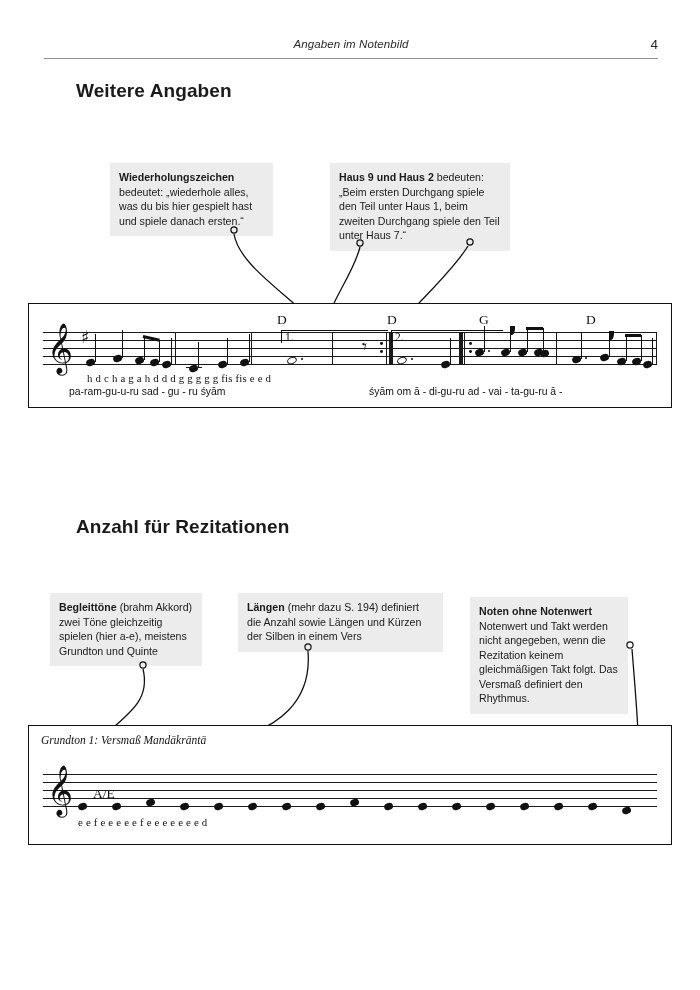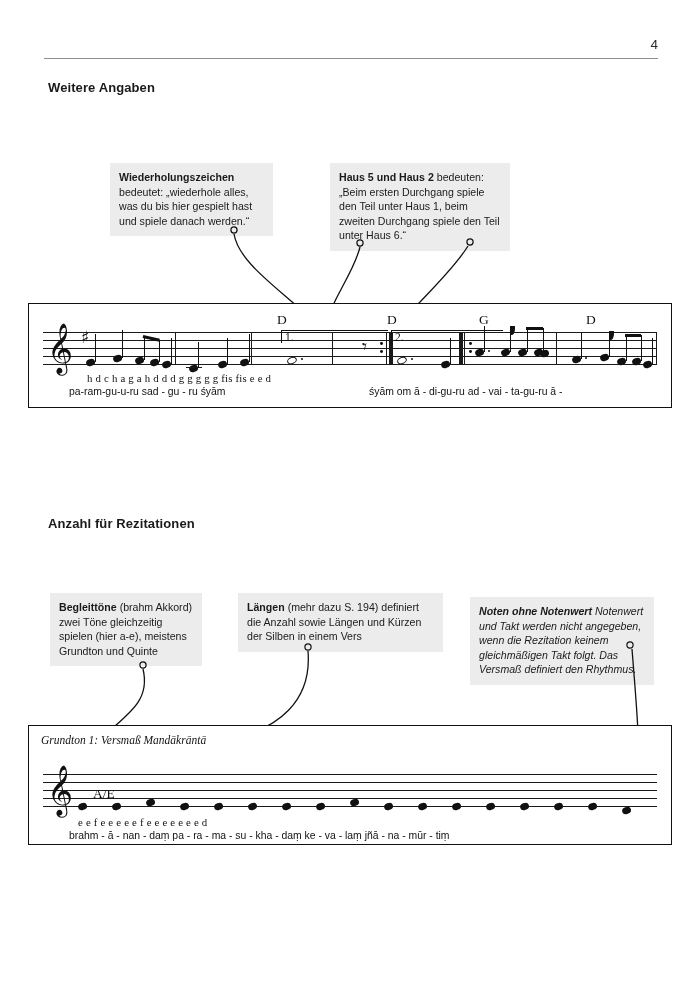--- a/index.html
+++ b/index.html
@@ -39,25 +39,26 @@
   .header-rule {
     position: absolute;
     left: 0; right: 0; top: 20px;
     height: 1px;
     background: #8f8f8f;
   }
 
   
   .section-heading {
     position: absolute;
-    font-size: 13px;
+    font-size: 19px;
     font-weight: bold;
     color: #1a1a1a;
     letter-spacing: .1px;
     white-space: nowrap;
+    margin-left: 28px;
   }
   #heading-1 { left: 48px; top: 80px; }
   #heading-2 { left: 48px; top: 516px; }
 
   
   .callout {
     position: absolute;
     background: #ececec;
     padding: 7px 9px 8px 9px;
     font-size: 10.6px;
@@ -67,21 +68,21 @@
   .callout .c-title {
     font-weight: bold;
     display: inline;
   }
   .callout .c-body { display: inline; }
 
   #callout-wdh   { left: 110px; top: 163px; width: 163px; }
   #callout-haus  { left: 330px; top: 163px; width: 180px; }
   #callout-begl  { left: 50px;  top: 593px; width: 152px; }
   #callout-vers  { left: 238px; top: 593px; width: 205px; }
-  #callout-noten { left: 470px; top: 597px; width: 184px; font-style: italic; }
+  #callout-noten { left: 470px; top: 597px; width: 158px; }
 
   
   .connectors {
     position: absolute;
     left: 0; top: 0; width: 700px; height: 990px;
     pointer-events: none;
   }
 
   
   .score-frame {
@@ -217,35 +218,36 @@
     font-style: italic;
     font-size: 11.5px;
     color: #111;
     white-space: nowrap;
   }
 </style>
 </head>
 <body>
 
 <div class="page-header">
+  <div class="header-title">Angaben im Notenbild</div>
   <div class="header-pageno">4</div>
   <div class="header-rule"></div>
 </div>
 
 <div class="section-heading" id="heading-1">Weitere Angaben</div>
 <div class="section-heading" id="heading-2">Anzahl für Rezitationen</div>
 
 <div class="callout" id="callout-wdh">
   <span class="c-title">Wiederholungszeichen</span>
-  <span class="c-body">bedeutet: „wiederhole alles, was du bis hier gespielt hast und spiele danach werden.“</span>
+  <span class="c-body">bedeutet: „wiederhole alles, was du bis hier gespielt hast und spiele danach ersten.“</span>
 </div>
 
 <div class="callout" id="callout-haus">
-  <span class="c-title">Haus 5 und Haus 2</span>
-  <span class="c-body">bedeuten: „Beim ersten Durchgang spiele den Teil unter Haus 1, beim zweiten Durchgang spiele den Teil unter Haus 6.“</span>
+  <span class="c-title">Haus 9 und Haus 2</span>
+  <span class="c-body">bedeuten: „Beim ersten Durchgang spiele den Teil unter Haus 1, beim zweiten Durchgang spiele den Teil unter Haus 7.“</span>
 </div>
 
 <div class="callout" id="callout-begl">
   <span class="c-title">Begleittöne</span>
   <span class="c-body">(brahm Akkord) zwei Töne gleichzeitig spielen (hier a-e), meistens Grundton und Quinte</span>
 </div>
 
 <div class="callout" id="callout-vers">
   <span class="c-title">Längen</span>
   <span class="c-body">(mehr dazu S. 194) definiert die Anzahl sowie Längen und Kürzen der Silben in einem Vers</span>
@@ -430,14 +432,13 @@
   <div class="notehead" style="left:355px; top:77px;"></div>
   <div class="notehead" style="left:389px; top:77px;"></div>
   <div class="notehead" style="left:423px; top:77px;"></div>
   <div class="notehead" style="left:457px; top:77px;"></div>
   <div class="notehead" style="left:491px; top:77px;"></div>
   <div class="notehead" style="left:525px; top:77px;"></div>
   <div class="notehead" style="left:559px; top:77px;"></div>
   <div class="notehead" style="left:593px; top:81px;"></div>
 
   <div class="pitchline" style="left:49px; top:90px; letter-spacing:.2px;">e   e   f   e   e   e   e   e   f   e   e   e   e   e   e   e   d</div>
-  <div class="lyricline" style="left:40px; top:104px;">brahm - ā - nan - daṃ   pa - ra - ma - su - kha - daṃ   ke - va - laṃ   jñā - na - mūr - tiṃ</div>
 </div>
 
 </body></html>

